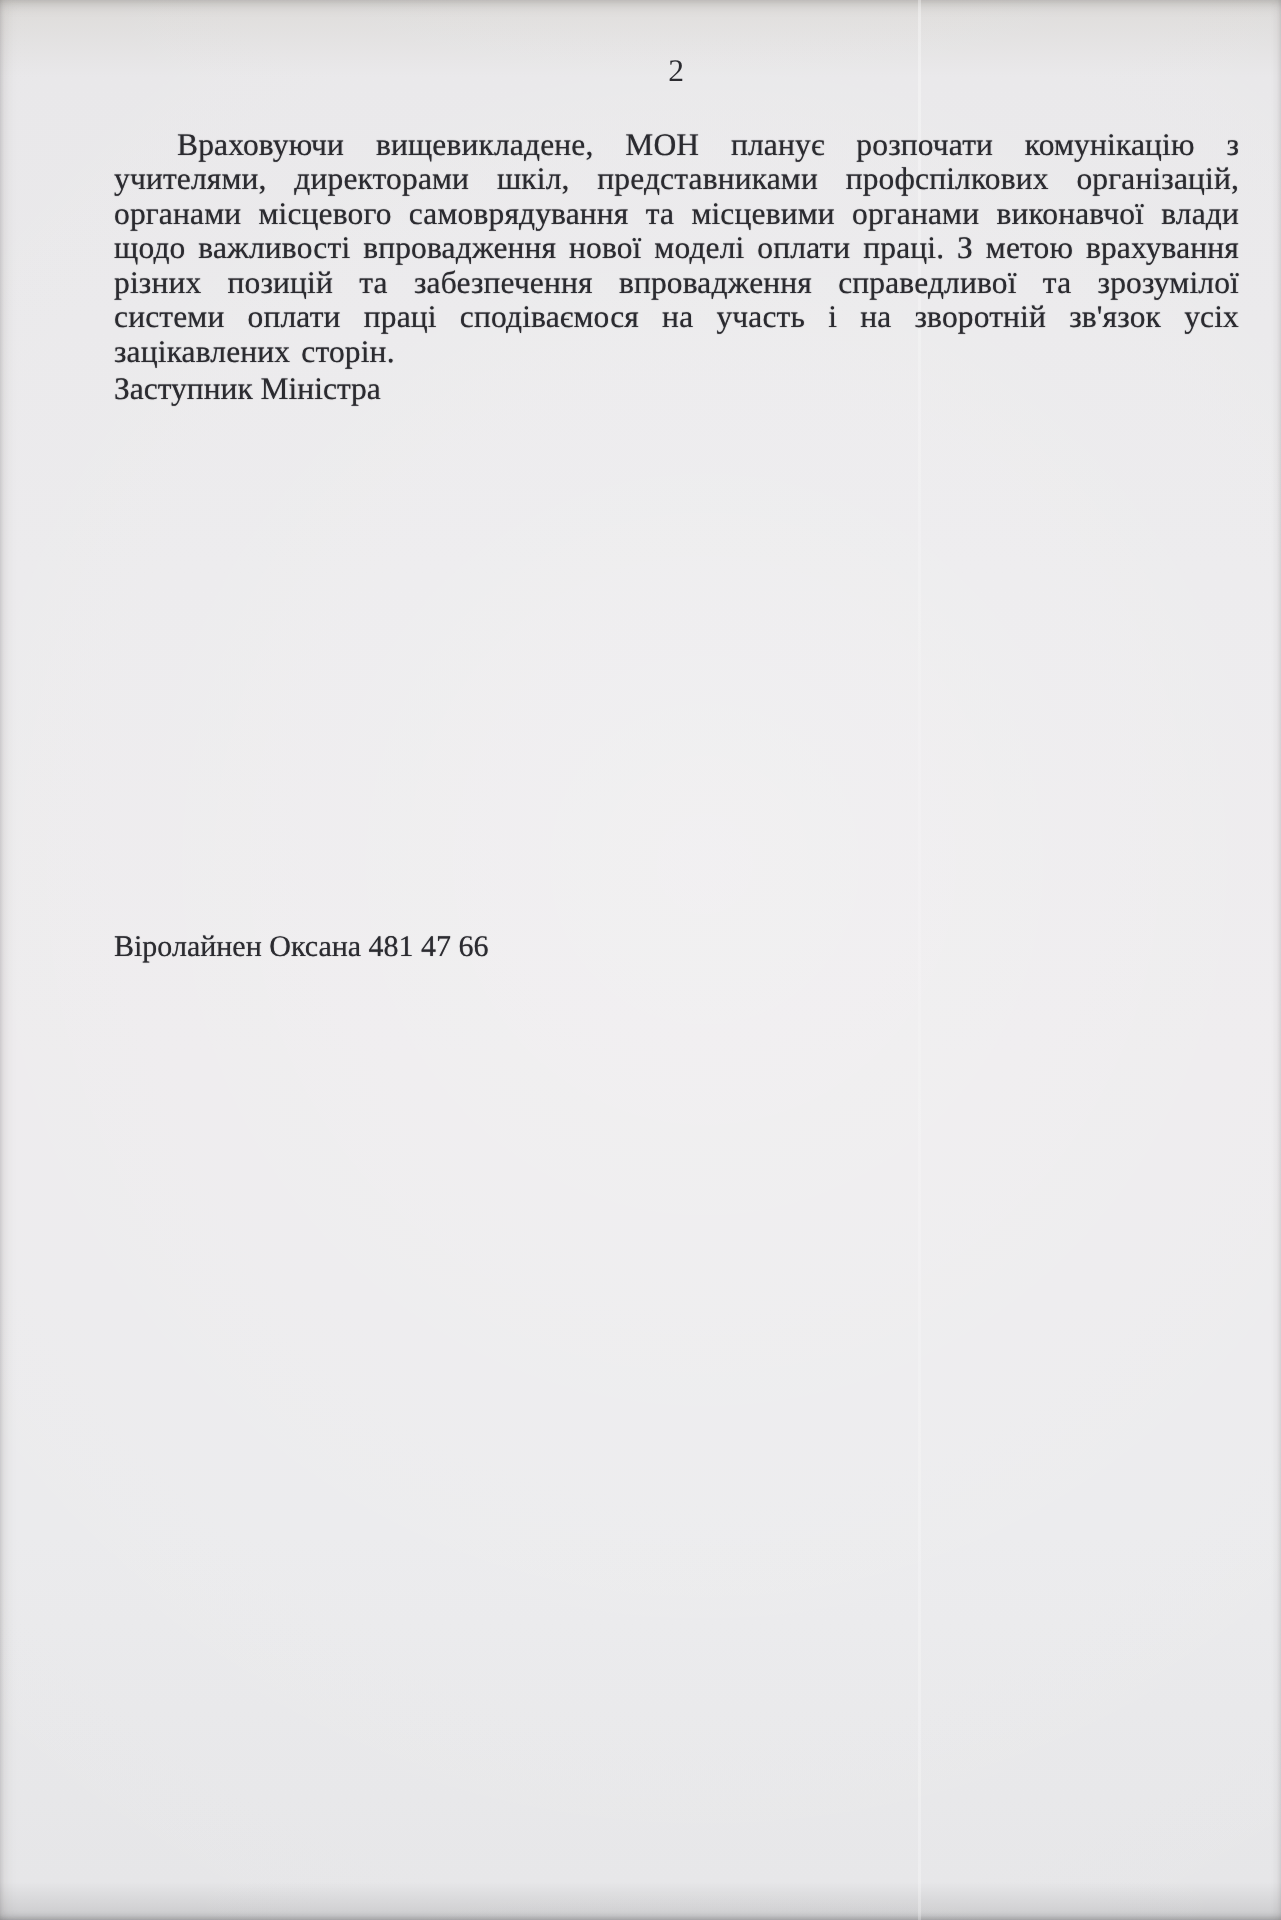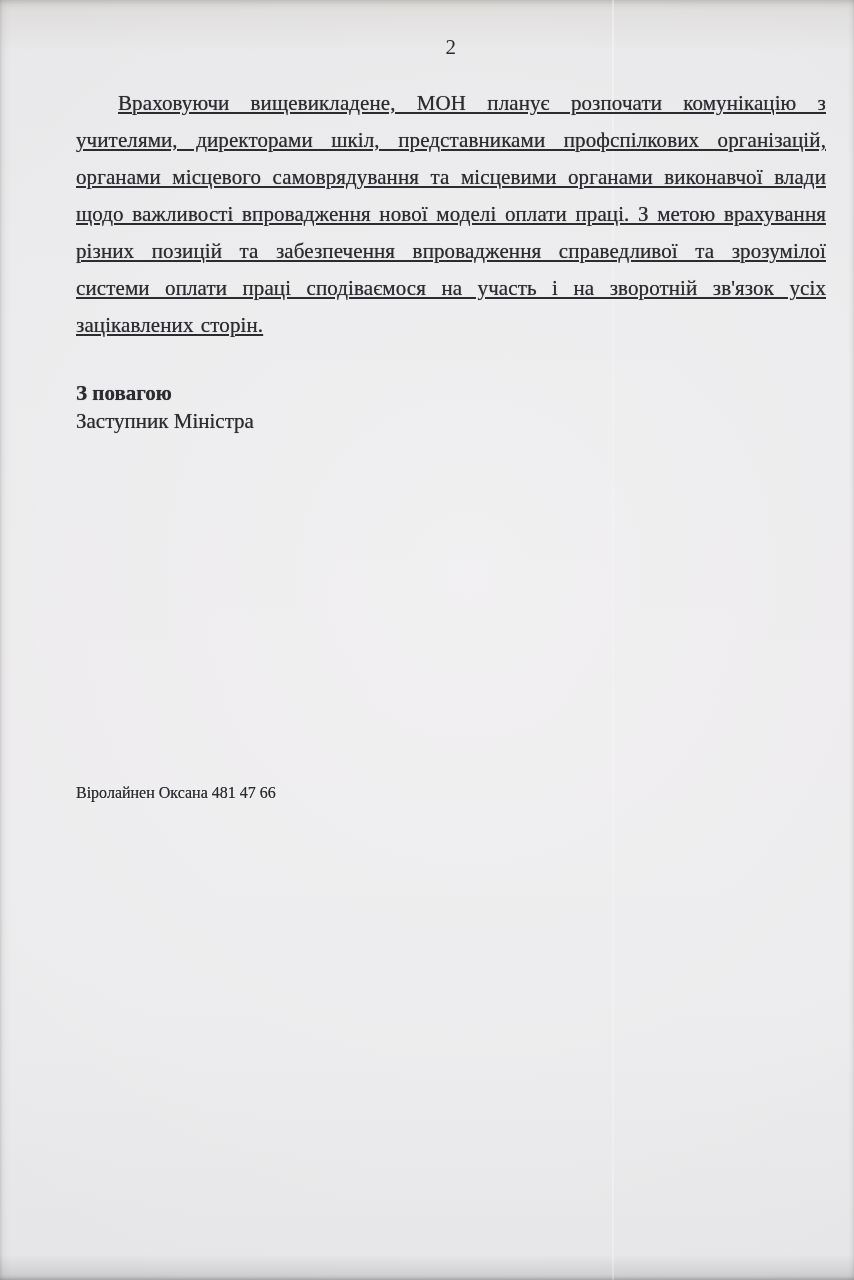--- a/index.html
+++ b/index.html
@@ -33,48 +33,47 @@
   .page-number {
     text-align: center;
     font-size: 21px;
     line-height: 28px;
     margin: 0 0 24px 0;
     letter-spacing: 0.5px;
   }
   p.body-par {
     margin: 0;
     font-size: 21px;
-    line-height: 37px;
+    line-height: 23px;
     text-align: justify;
     text-align-last: left;
     text-indent: 42px;
     letter-spacing: 0.1px;
     word-spacing: 2px;
     text-shadow: 0 0 0.7px rgba(43,43,48,0.75);
-    text-decoration: underline;
   }
   .closing {
     margin: 36px 0 0 0;
     font-size: 21px;
     line-height: 27.5px;
     font-weight: bold;
     text-shadow: 0 0 0.7px rgba(43,43,48,0.75);
   }
   .sig-row {
     display: flex;
     justify-content: space-between;
     align-items: baseline;
     font-size: 21px;
     line-height: 27.5px;
     font-weight: normal;
     text-shadow: 0 0 0.7px rgba(43,43,48,0.75);
   }
   .contact {
     margin: 344px 0 0 0;
-    font-size: 16px;
+    font-size: 20px;
     line-height: 27px;
     text-shadow: 0 0 0.6px rgba(43,43,48,0.7);
   }
   
   .crease {
     position: absolute;
     top: 0;
     left: 612px;
     width: 2px;
     height: 100%;
@@ -87,21 +86,20 @@
 
 <div class="sheet">
   <div class="crease"></div>
   <div class="content">
     <div class="page-number">2</div>
 
     <p class="body-par">Враховуючи вищевикладене, МОН планує розпочати комунікацію з учителями, директорами шкіл, представниками профспілкових організацій, органами місцевого самоврядування та місцевими органами виконавчої влади щодо важливості впровадження нової моделі оплати праці. З метою врахування різних позицій та забезпечення впровадження справедливої та зрозумілої системи оплати праці сподіваємося на участь і на зворотній зв'язок усіх зацікавлених сторін.</p>
 
 
 
-    <p class="closing">З повагою</p>
 
     <div class="sig-row">
       <span>Заступник Міністра</span>
     </div>
 
     <p class="contact">Віролайнен Оксана 481 47 66</p>
   </div>
 </div>
 
 </body></html>

